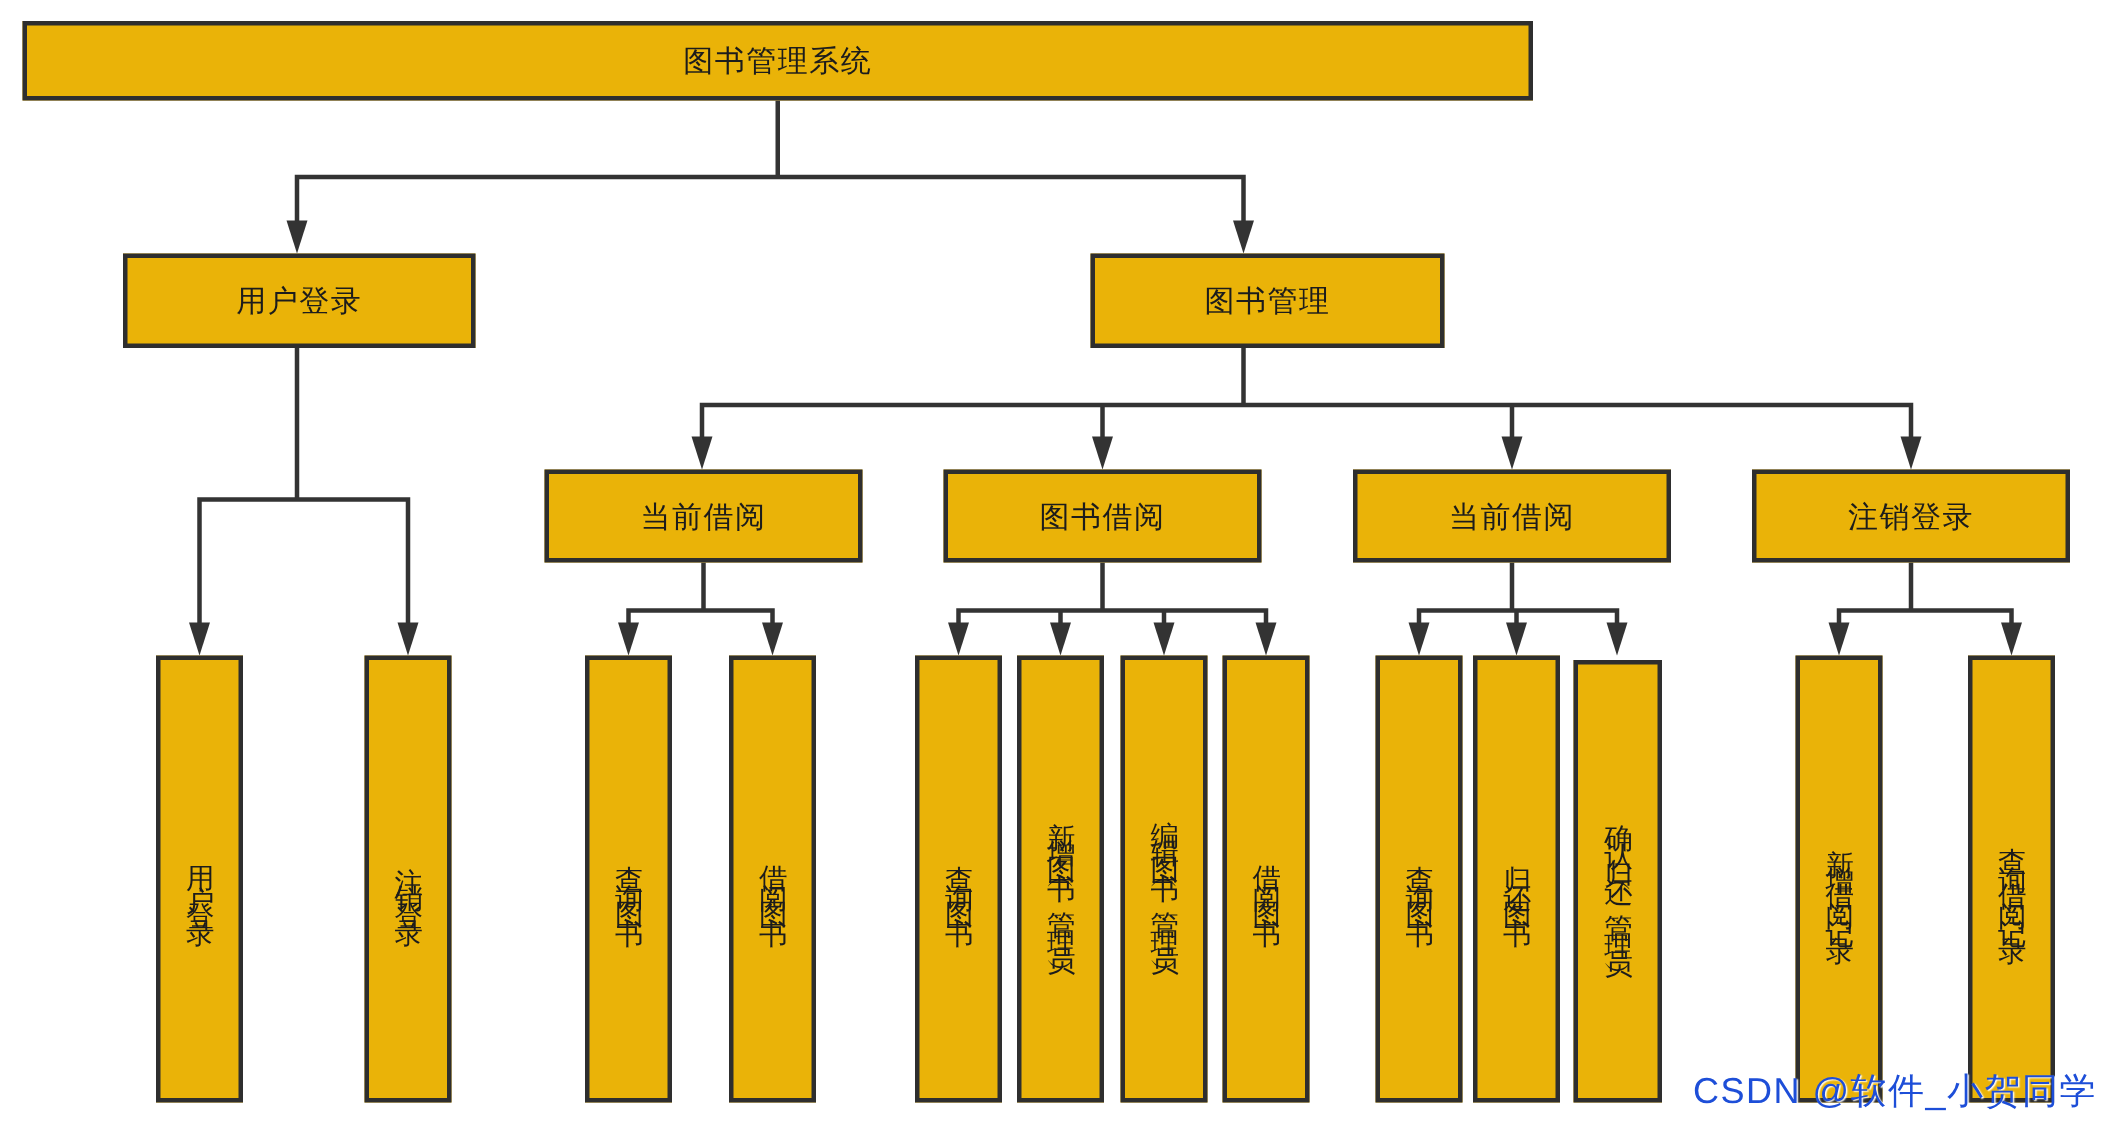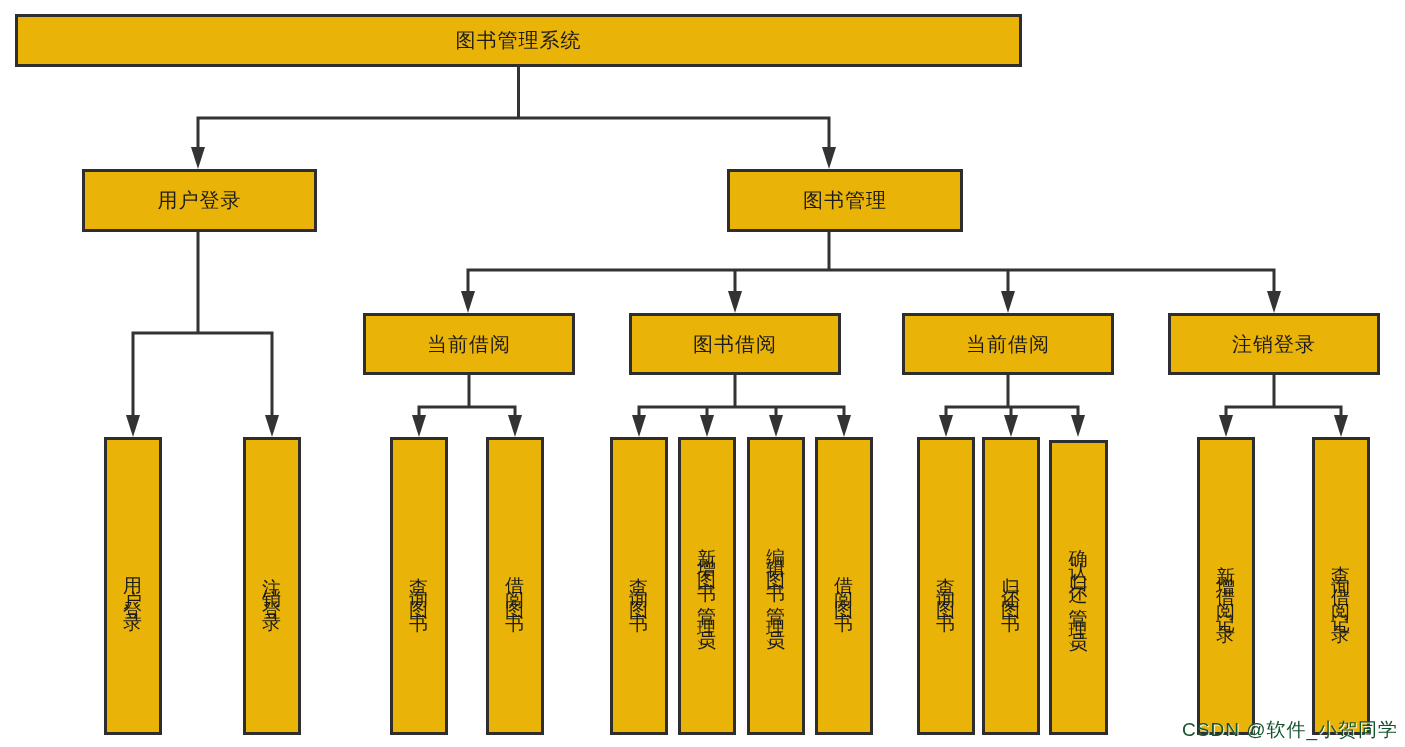--- a/index.html
+++ b/index.html
@@ -25,22 +25,22 @@
   .v .vtxt{
     writing-mode:vertical-lr;
     text-orientation:mixed;
     letter-spacing:12px;
     line-height:1;
     white-space:nowrap;
   }
   #watermark{
     position:absolute;
     right:7px;bottom:4px;
-    font-size:19px;
-    color:#14532d;
+    font-size:24px;
+    color:#1d4ed8;
     letter-spacing:1px;
     text-shadow:1px 1px 1px #ffffff;
     z-index:5;
   }
 </style>
 </head>
 <body>
 
 <div id="canvas">
 

